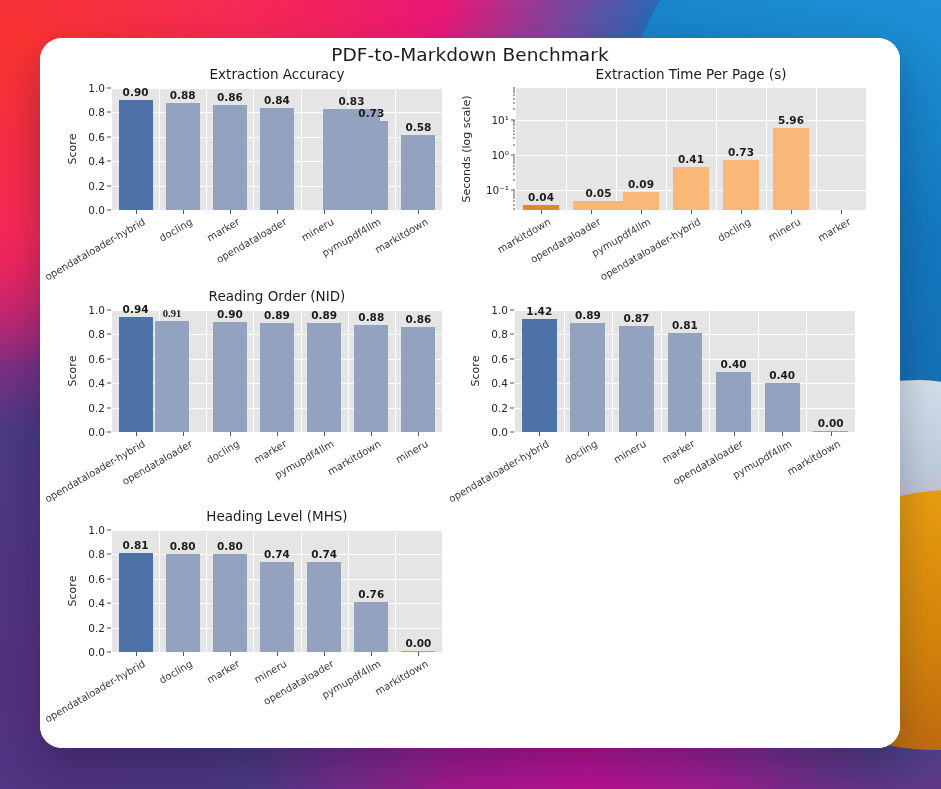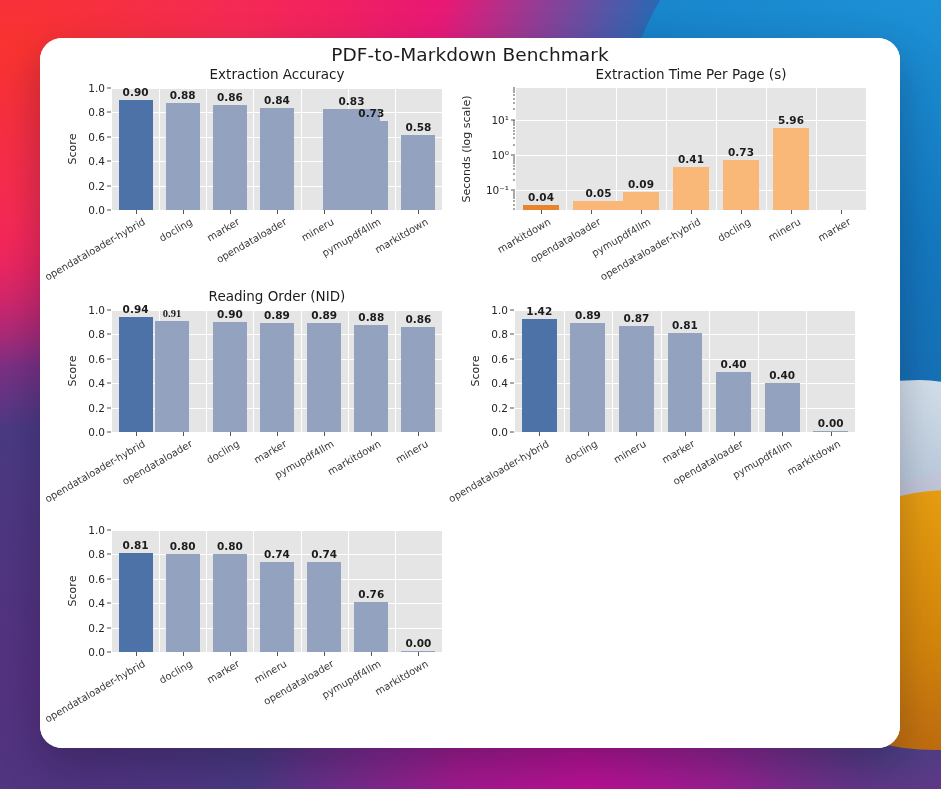--- a/index.html
+++ b/index.html
@@ -418,20 +418,21 @@
             <div class="xtick-mark" style="left: 267.143px;"></div>
             <div class="xlabel" style="left: 0px; top: 0px; transform: translate(273.143px, 128px) rotate(-30deg) translateX(-100%); transform-origin: left top;">pymupdf4llm</div>
             <div class="bar" style="left: 298.229px; width: 34.9714px; height: 1.5px; background: rgb(147, 163, 191);">
               <div class="barlabel">0.00</div>
             </div>
             <div class="xtick-mark" style="left: 315.714px;"></div>
             <div class="xlabel" style="left: 0px; top: 0px; transform: translate(321.714px, 128px) rotate(-30deg) translateX(-100%); transform-origin: left top;">markitdown</div>
           </div>
         </div>
         <div class="panel" style="left: 72px; top: 470px; width: 330px; height: 144px;">
+          <div class="panel-title">Heading Level (MHS)</div>
           <div class="axes" style="left: 0px; top: 22px; width: 330px; height: 122px; background: rgb(229, 229, 229);">
             <div class="ylabel" style="left: -40px;">Score</div>
             <div class="ytick" style="top: 122px;">0.0</div>
             <div class="gridline" style="top: 97.6px; background: rgb(255, 255, 255);"></div>
             <div class="ytick" style="top: 97.6px;">0.2</div>
             <div class="gridline" style="top: 73.2px; background: rgb(255, 255, 255);"></div>
             <div class="ytick" style="top: 73.2px;">0.4</div>
             <div class="gridline" style="top: 48.8px; background: rgb(255, 255, 255);"></div>
             <div class="ytick" style="top: 48.8px;">0.6</div>
             <div class="gridline" style="top: 24.4px; background: rgb(255, 255, 255);"></div>

